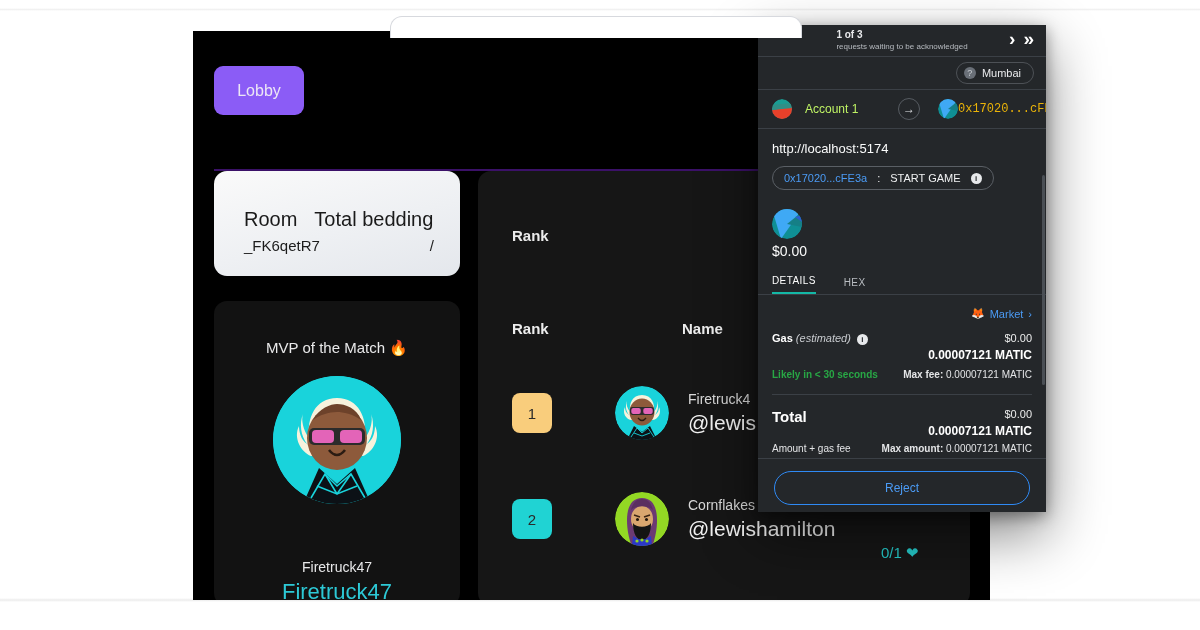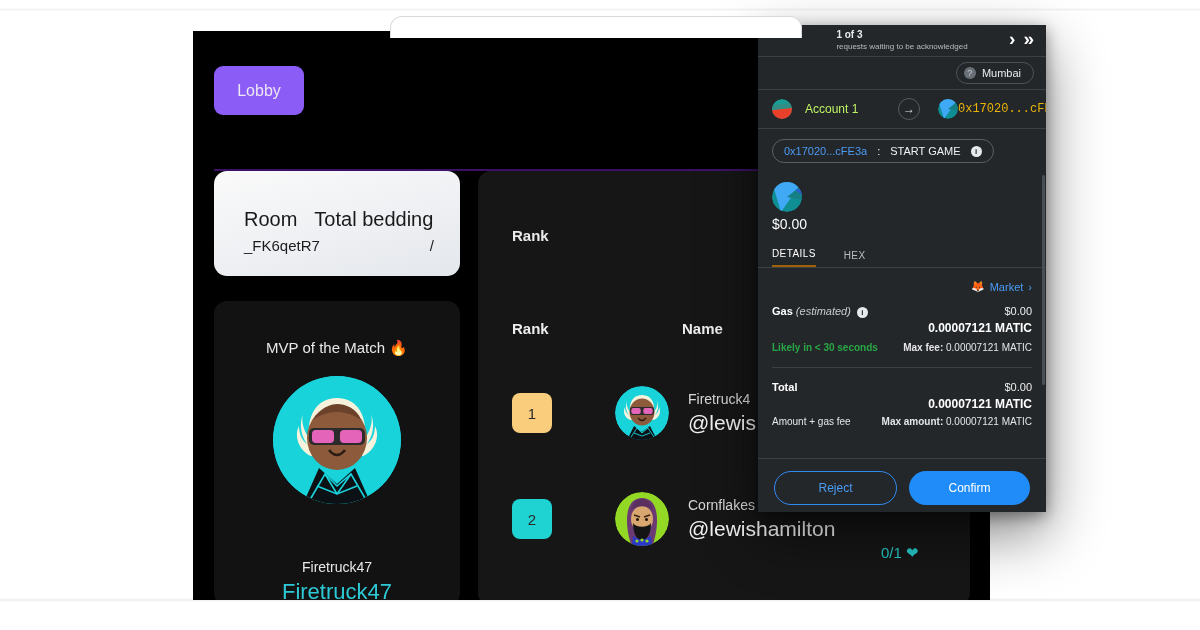--- a/index.html
+++ b/index.html
@@ -214,40 +214,40 @@
   .mm-token { padding: 9px 0 0 14px; }
   .token-circle { width: 30px; height: 30px; border-radius: 50%; overflow: hidden; }
   .token-amt { margin-top: 4px; font-size: 14px; color: #fbfbfb; font-weight: 400; }
 
   .mm-tabs {
     margin-top: 10px; height: 26px;
     border-bottom: 1px solid #3b4046;
     display: flex; align-items: flex-end; padding-left: 14px; gap: 28px;
   }
   .mm-tab { font-size: 10px; color: #b9bdc2; padding-bottom: 6px; letter-spacing: .4px; }
-  .mm-tab.active { color: #ffffff; border-bottom: 2px solid #a16207; }
+  .mm-tab.active { color: #ffffff; border-bottom: 2px solid #14b8a6; }
 
   .mm-body { padding: 12px 14px 0; }
   .market-row { display: flex; justify-content: flex-end; align-items: center; gap: 5px; color: #4b9bf5; font-size: 11px; }
   .fox { font-size: 11px; }
   .gas-block { margin-top: 12px; display: flex; justify-content: space-between; align-items: flex-start; }
   .gas-left { font-size: 11px; color: #fff; }
   .gas-left i { color: #c7cace; font-weight: 400; }
   .gas-left b { font-weight: 700; }
   .gas-right { text-align: right; }
   .fiat { font-size: 11px; color: #eceded; }
   .crypto { font-size: 12px; font-weight: 700; color: #ffffff; margin-top: 4px; }
   .gas-sub { margin-top: 7px; display: flex; justify-content: space-between; align-items: center; }
   .likely { color: #28a745; font-size: 10px; font-weight: 700; }
   .maxfee { font-size: 10px; color: #e4e5e7; }
   .maxfee b { font-weight: 700; }
   .mm-sep { margin: 14px 0 0; height: 1px; background: #3b4046; }
 
   .total-block { margin-top: 13px; display: flex; justify-content: space-between; align-items: flex-start; }
-  .total-label { font-size: 11px; font-weight: 700; }
+  .total-label { font-size: 15px; font-weight: 700; }
   .total-sub { margin-top: 5px; display: flex; justify-content: space-between; }
   .amt-note { font-size: 10px; color: #e4e5e7; }
 
   .mm-footer {
     position: absolute; left: 0; bottom: 0; width: 288px; height: 54px;
     background: #24272a; border-top: 1px solid #3b4046;
     display: flex; gap: 12px; padding: 12px 16px 0;
   }
   .btn-reject {
     flex: 1; height: 34px; border-radius: 17px;
@@ -417,20 +417,21 @@
       <span class="jazz to-jazz">
         <svg viewBox="0 0 20 20" width="20" height="20">
           <circle cx="10" cy="10" r="10" fill="#0f8f94"></circle>
           <path d="M0 0 L20 0 L6 20 Z" fill="#3fa9f5"></path>
           <path d="M10 10 L20 2 L20 12 Z" fill="#157f86"></path>
         </svg>
       </span>
       <span class="to-addr">0x17020...cFE...</span>
     </div>
 
+    <div class="mm-origin">http://localhost:5174</div>
 
     <div class="mm-chip">
       <span class="chip-addr">0x17020...cFE3a</span>
       <span> : </span>
       <span>START GAME</span>
       <span class="info-dot">i</span>
     </div>
 
     <div class="mm-token">
       <div class="token-circle">
@@ -492,16 +493,15 @@
           <b>Max amount:</b>
           <span>0.00007121 MATIC</span>
         </span>
       </div>
     </div>
 
     <div class="scrollbar"></div>
 
     <div class="mm-footer">
       <button class="btn-reject">Reject</button>
-      <button class="btn-confirm">Confirm</button>
     </div>
   </div>
 </div>
 
 </body></html>

